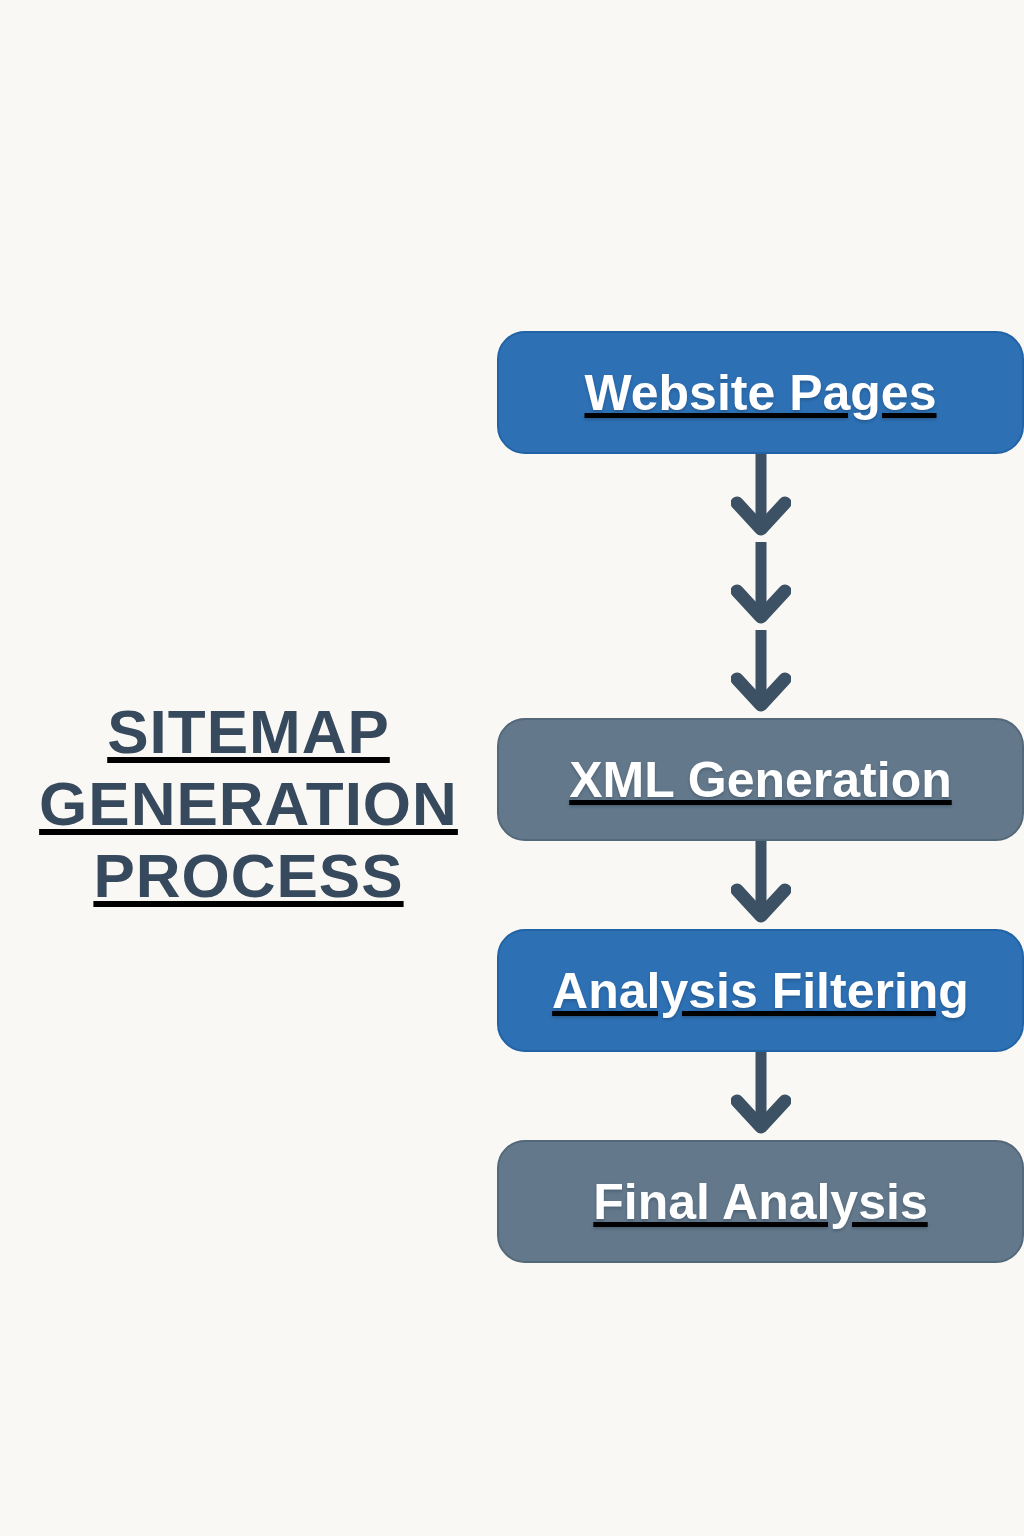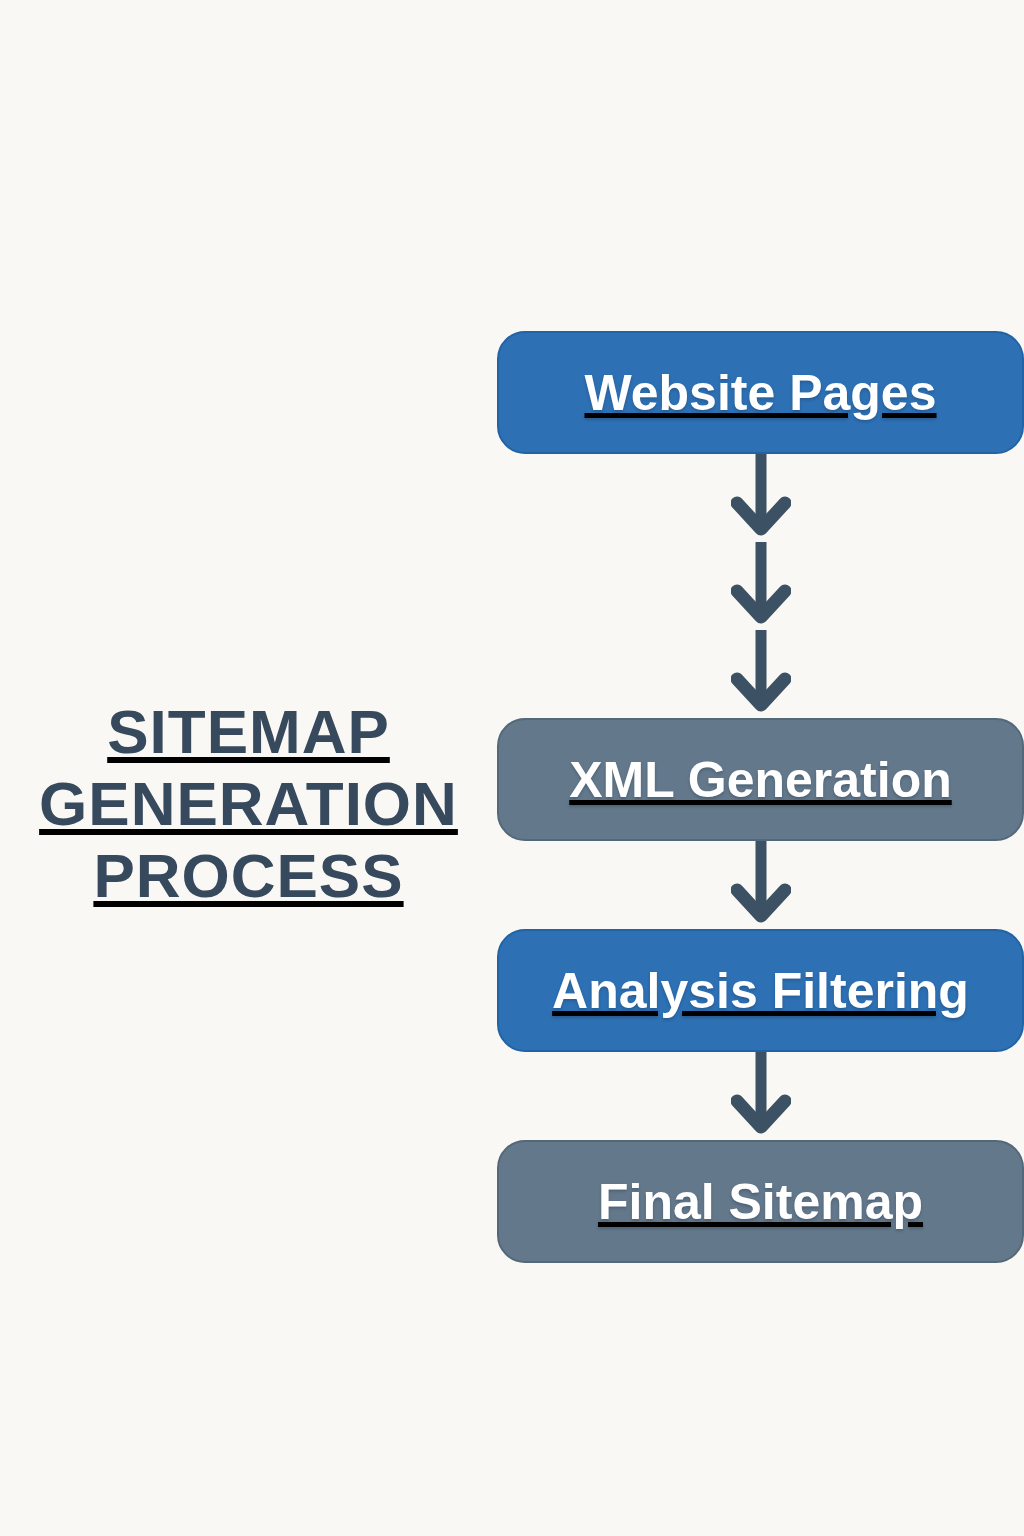--- a/index.html
+++ b/index.html
@@ -100,16 +100,16 @@
       <polyline points="6,49 30,75 54,49" fill="none" stroke-width="13" stroke-linejoin="round" stroke-linecap="round"></polyline>
     </svg>
 
     <div class="step-box v-blue">Analysis Filtering</div>
 
     <svg class="arrow" viewBox="0 0 60 88">
       <line x1="30" y1="0" x2="30" y2="68" stroke-width="11" stroke-linecap="butt"></line>
       <polyline points="6,49 30,75 54,49" fill="none" stroke-width="13" stroke-linejoin="round" stroke-linecap="round"></polyline>
     </svg>
 
-    <div class="step-box v-slate">Final Sitemap</div>
+    <div class="step-box v-slate">Final Analysis</div>
 
   </div>
 </div>
 
 </body></html>

